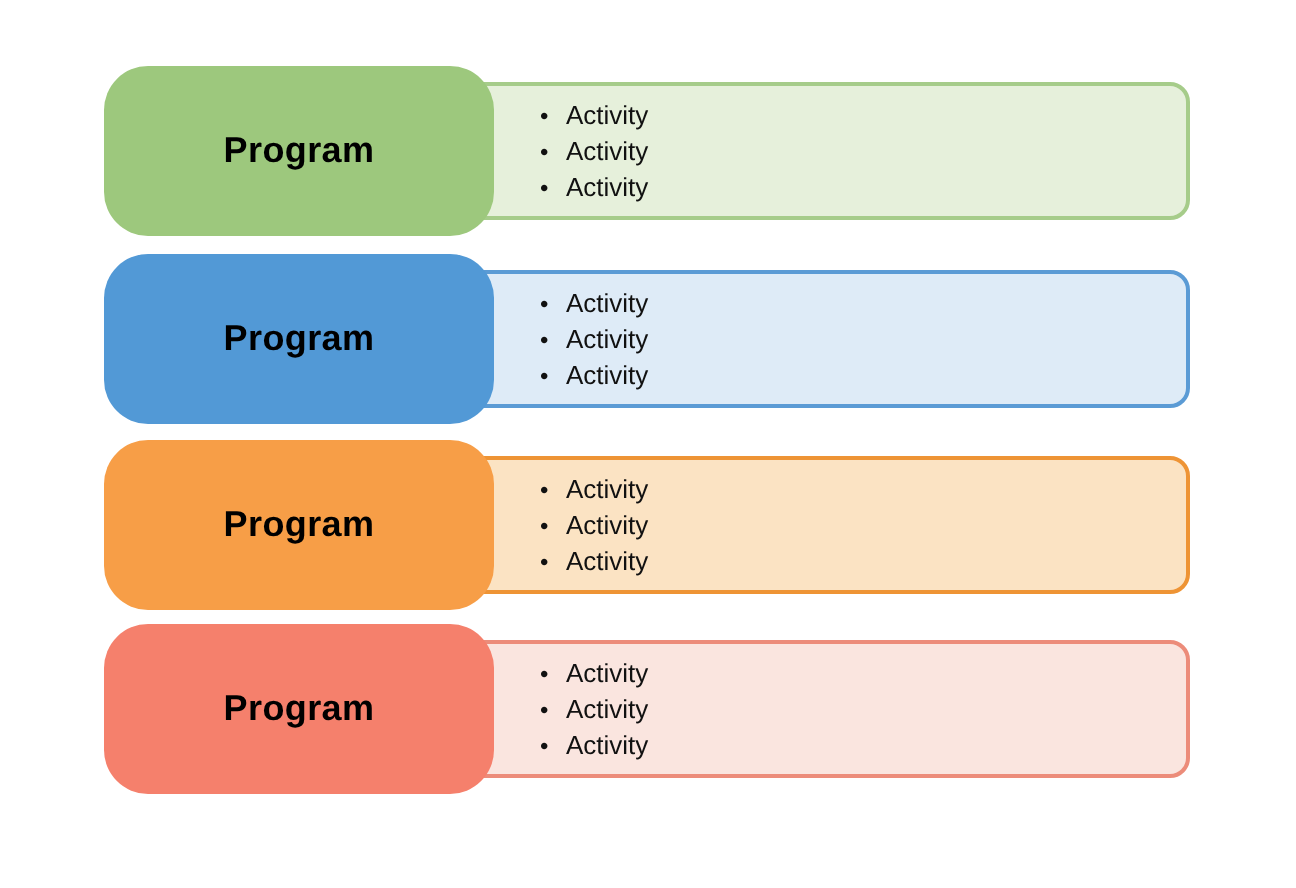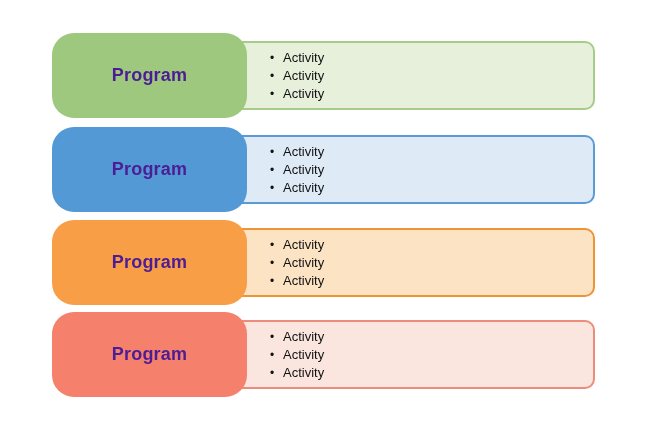--- a/index.html
+++ b/index.html
@@ -63,21 +63,21 @@
     width: 195px;
     height: 85px;
     background: var(--prog);
     border-radius: 22px;
     display: flex;
     align-items: center;
     justify-content: center;
     z-index: 2;
   }
   .program-label {
-    color: #4c1d95;
+    color: #000000;
     font-weight: bold;
     font-size: 18px;
     letter-spacing: 0.2px;
   }
 </style>
 </head>
 <body>
 
 <div class="canvas">
 

